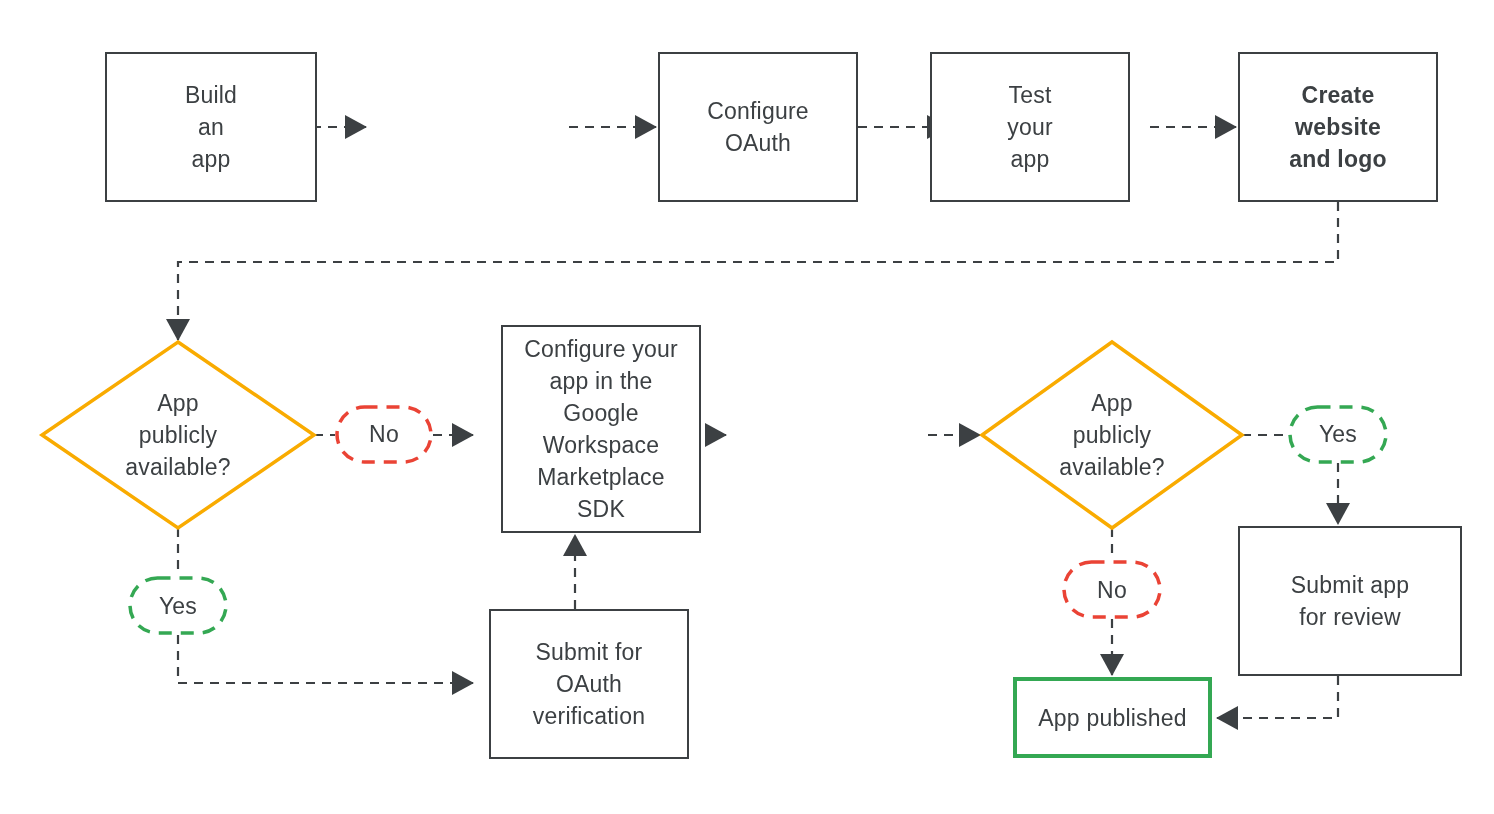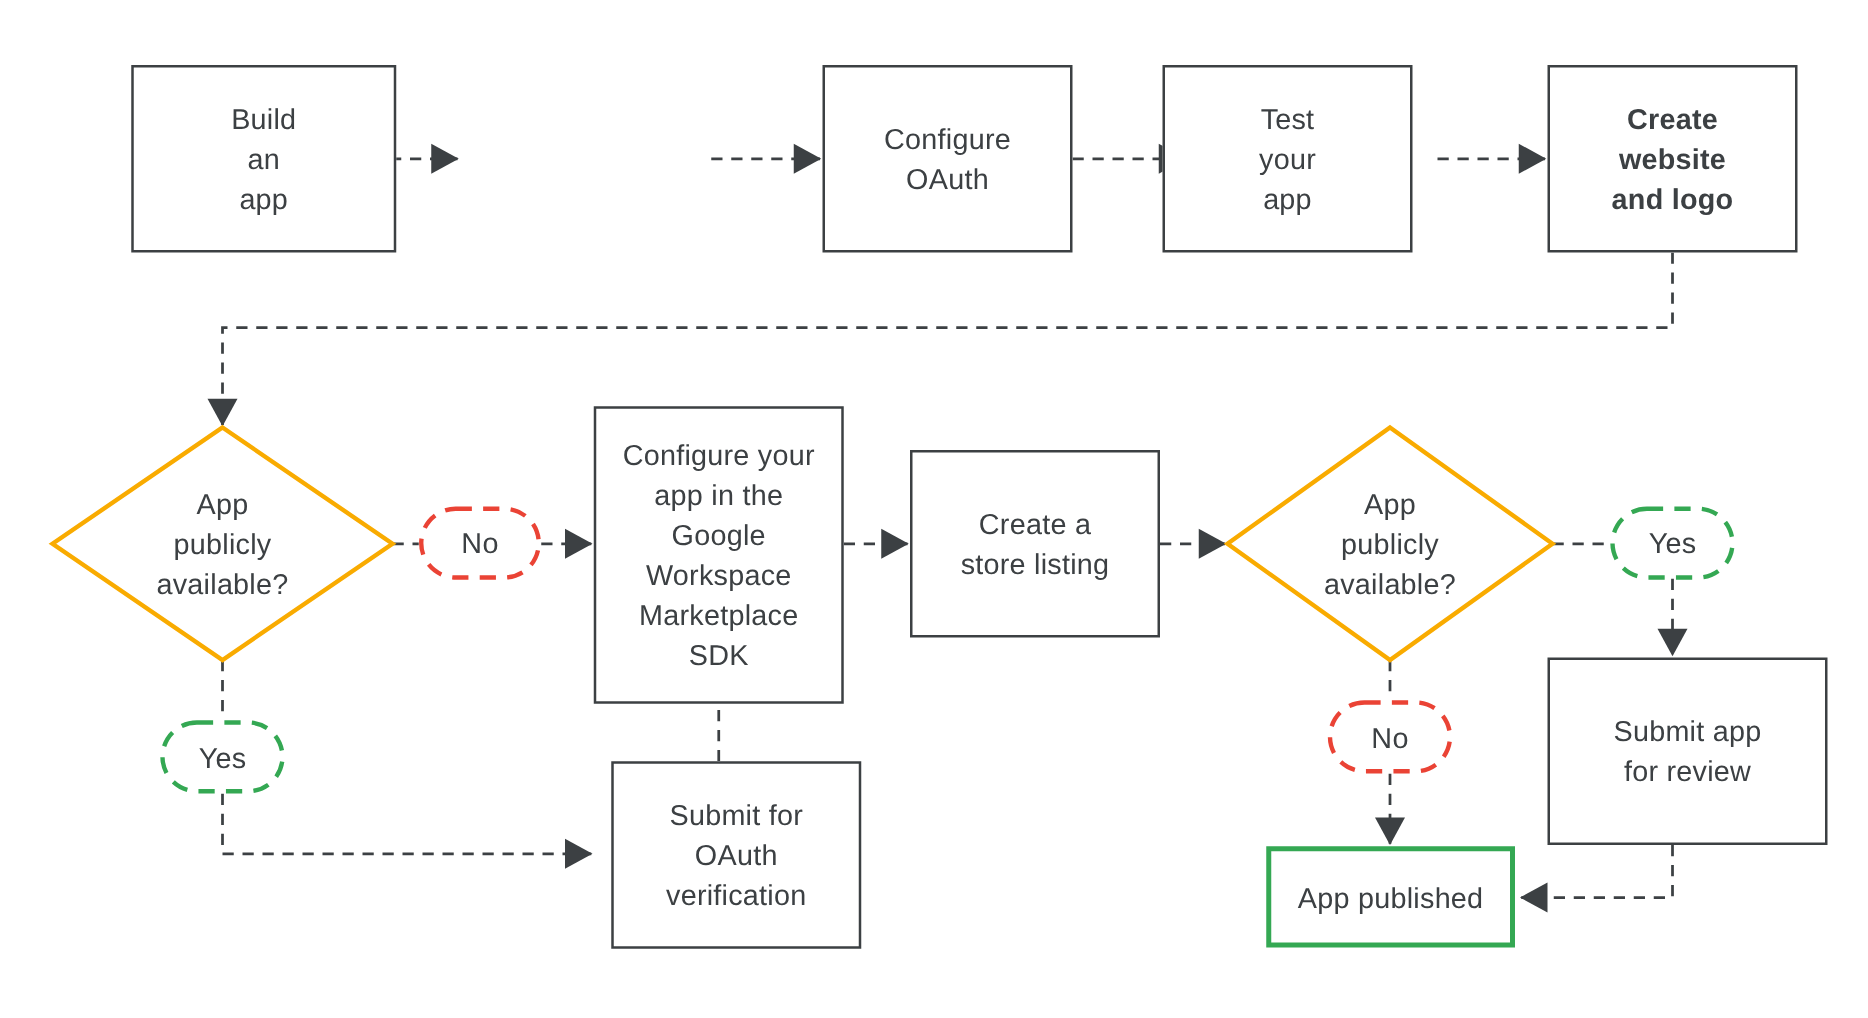--- a/index.html
+++ b/index.html
@@ -82,28 +82,26 @@
 an
 app</div>
   <div class="node" style="left:658px; top:52px;  width:200px; height:150px;">Configure
 OAuth</div>
   <div class="node" style="left:930px; top:52px;  width:200px; height:150px;">Test
 your
 app</div>
   <div class="node" style="left:1238px;top:52px;  width:200px; height:150px;font-weight:bold;">Create
 website
 and logo</div>
-  <div class="node" style="left:475px; top:325px; width:200px; height:238px;">Configure your
+  <div class="node" style="left:501px; top:325px; width:200px; height:208px;">Configure your
 app in the
 Google
 Workspace
 Marketplace
 SDK</div>
-  <div class="node" style="left:728px; top:360px; width:200px; height:150px;">Create a
-store listing</div>
   <div class="node" style="left:489px; top:609px; width:200px; height:150px;">Submit for
 OAuth
 verification</div>
   <div class="node" style="left:1238px;top:526px; width:224px; height:150px;">Submit app
 for review</div>
   <div class="node published" style="left:1013px;top:677px; width:199px; height:81px;">App published</div>
 
   <div class="float-label" style="left:68px;  top:383px; width:220px; height:104px;">App
 publicly
 available?</div>

